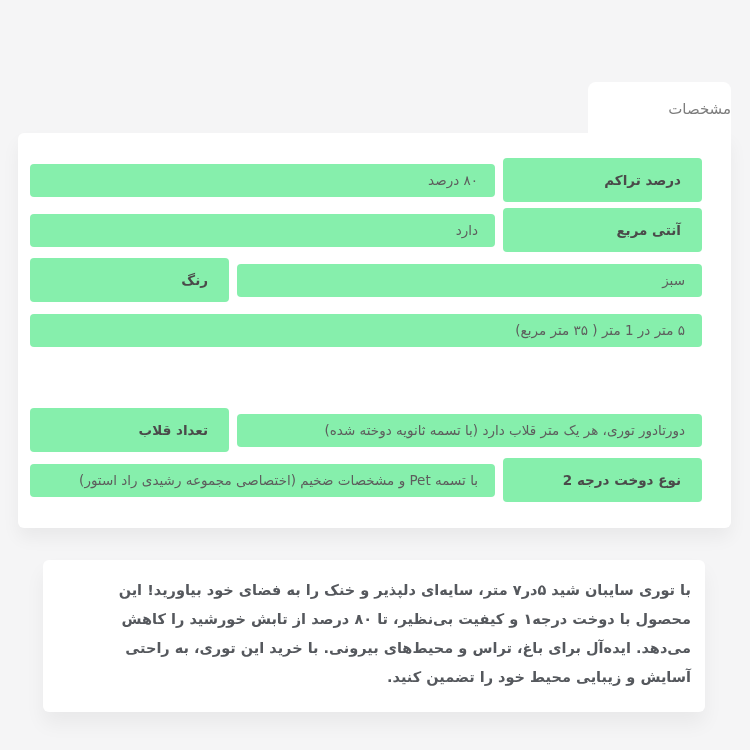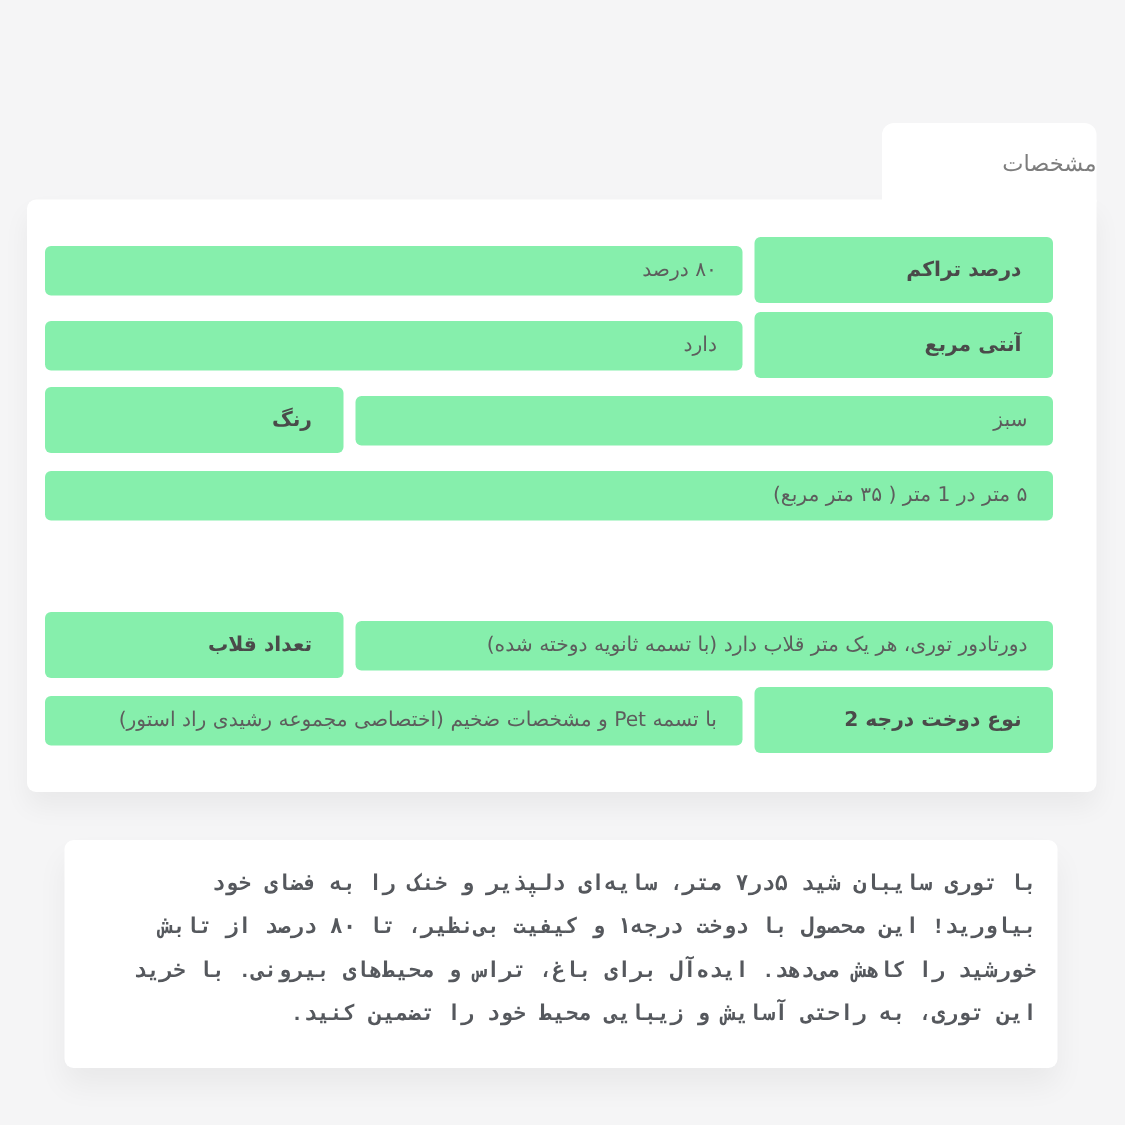--- a/index.html
+++ b/index.html
@@ -73,21 +73,20 @@
   }
   
   .desc-card{
     position:absolute;
     top:560px;right:45px;left:43px;
     background:#ffffff;
     border-radius:6px;
     box-shadow:0 12px 20px rgba(0,0,0,0.05);
     padding:16px 14px 20px 30px;
     box-sizing:border-box;
-    font-family:Liberation Mono, monospace;
   }
   .desc-card p{
     margin:0;
     color:#55585d;
     font-size:14.5px;
     font-weight:600;
     line-height:29px;
     text-align:right;
   }
 </style>

